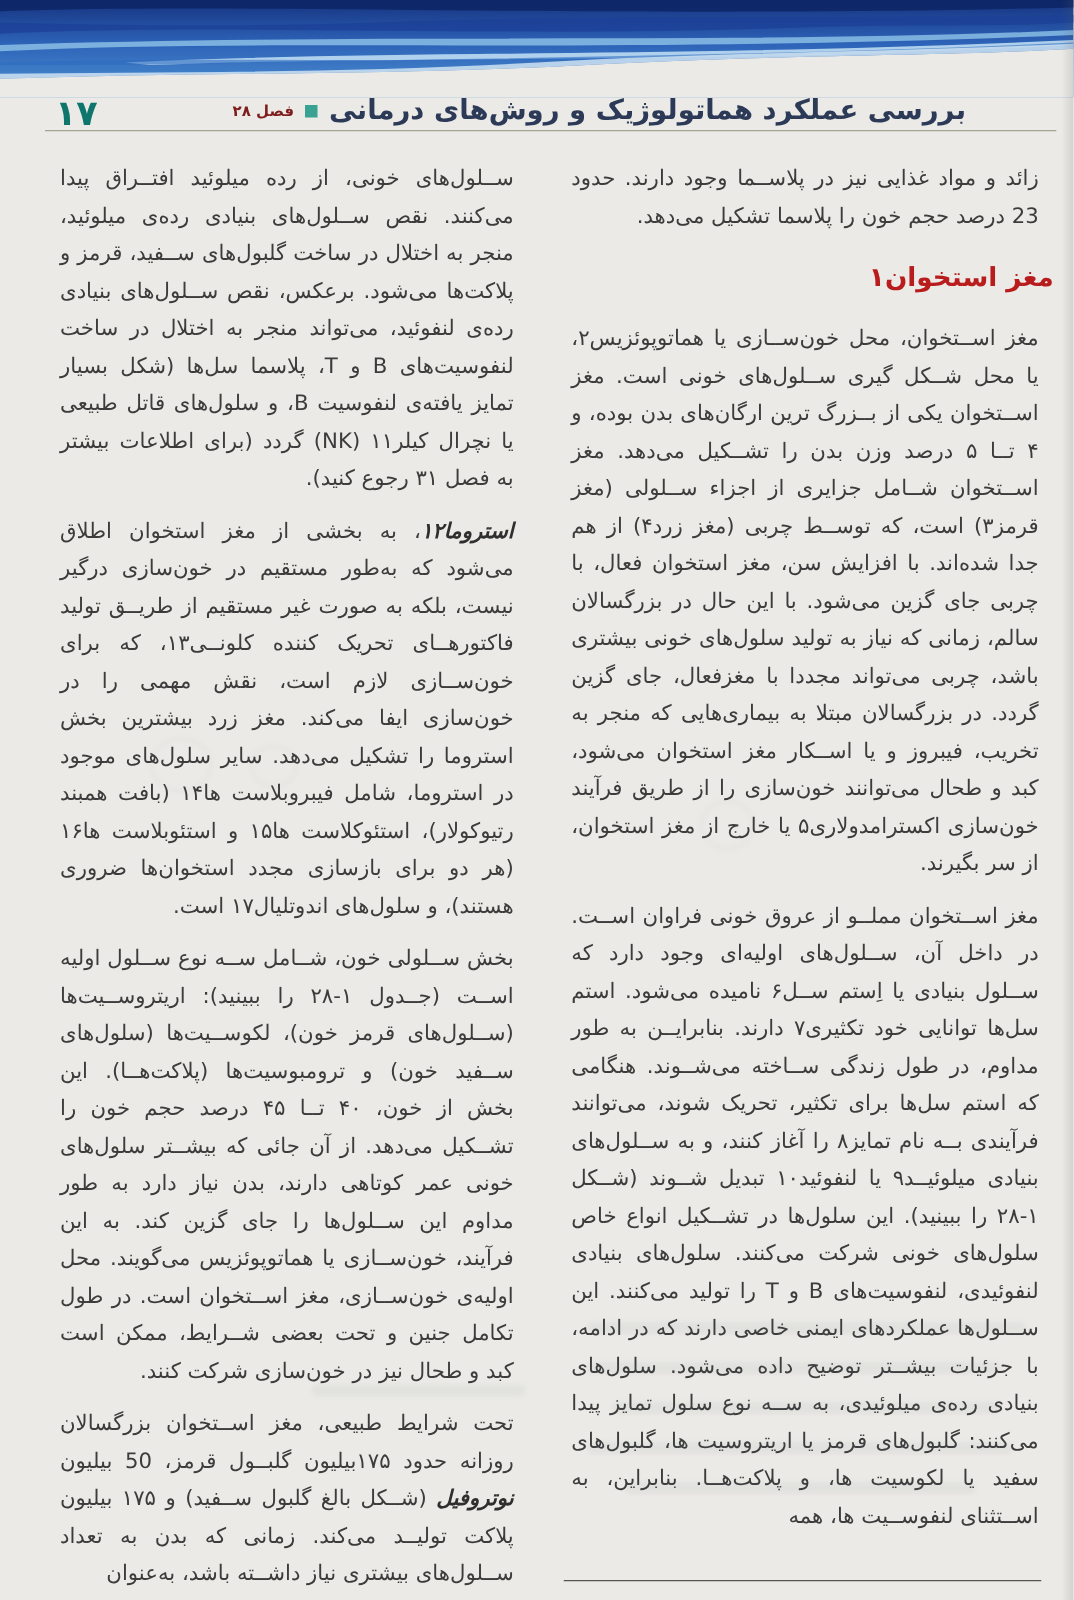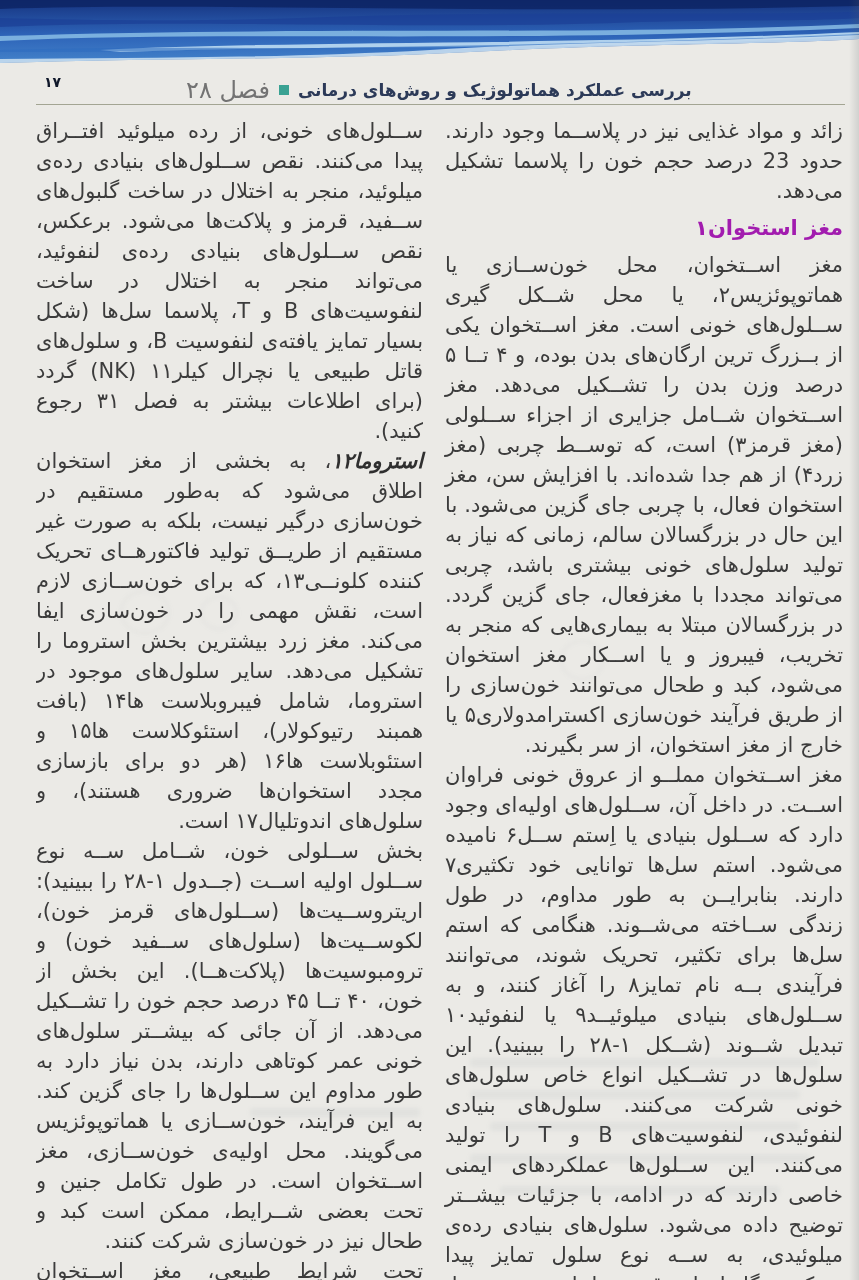--- a/index.html
+++ b/index.html
@@ -12,47 +12,47 @@
   }
   .page::after{ 
     content:"";position:absolute;top:0;right:0;width:10px;height:100%;
     background:linear-gradient(to left,rgba(90,95,100,.18),rgba(90,95,100,0));
     pointer-events:none;
   }
   .banner{position:absolute;top:0;left:0;width:859px;height:78px;display:block;}
   .page-header{position:absolute;top:74px;left:36px;right:16px;height:30px;}
   .page-number{
     position:absolute;left:8px;top:0;
-    font-size:14px;font-weight:bold;color:#0f172a;letter-spacing:1px;
+    font-size:28px;font-weight:bold;color:#0f766e;letter-spacing:1px;
   }
   .header-group{
     position:absolute;left:150px;top:2px;
     display:flex;flex-direction:row-reverse;align-items:center;gap:9px;
     direction:rtl;
   }
-  .chapter-label{font-size:24px;font-weight:normal;color:#737373;white-space:nowrap;}
+  .chapter-label{font-size:12px;font-weight:bold;color:#7f1d1d;white-space:nowrap;}
   .bullet-square{width:10px;height:10px;background:#3aa293;display:inline-block;}
-  .running-title{font-size:17px;font-weight:bold;color:#2c3a58;white-space:nowrap;}
+  .running-title{font-size:22px;font-weight:bold;color:#2c3a58;white-space:nowrap;}
   .header-rule{
     position:absolute;top:104px;left:36px;right:14px;height:0;
     border-top:1.5px solid #a3a593;
   }
   .columns{
     position:absolute;top:116px;left:36px;right:16px;bottom:0;
     display:flex;direction:rtl;gap:22px;overflow:hidden;
   }
   .col{color:#3c3c3c;}
   .col-right{width:398px;flex:0 0 398px;}
   .col-left{width:387px;flex:0 0 387px;}
   .col p{
-    margin:0;font-size:21px;line-height:30px;
+    margin:12px;font-size:17px;line-height:30px;
     text-align:justify;text-align-last:right;
   }
   h2{margin:0;padding:0;font-weight:bold;}
-  .h-dark{font-size:21px;line-height:44px;color:#a21caf;}
+  .h-dark{font-size:21px;line-height:44px;color:#b91c1c;}
   .h-teal{font-size:21px;line-height:46px;color:#3fa0ae;}
   .lead-bold,.inline-bold{font-weight:bold;color:#2f2f2f;font-style:italic;}
   .footnotes{direction:ltr;margin-top:36px;}
   .fn-rule{border-top:1.6px solid #55554e;width:96%;margin:0 0 6px 6px;}
   
   .bleed{position:absolute;pointer-events:none;filter:blur(2px);}
   .bleed .bar{position:absolute;height:9px;background:rgba(100,112,128,.07);border-radius:4px;}
   .bleed .blob{position:absolute;border-radius:50%;border:2px solid rgba(100,112,128,.06);}
 </style>
 </head>

